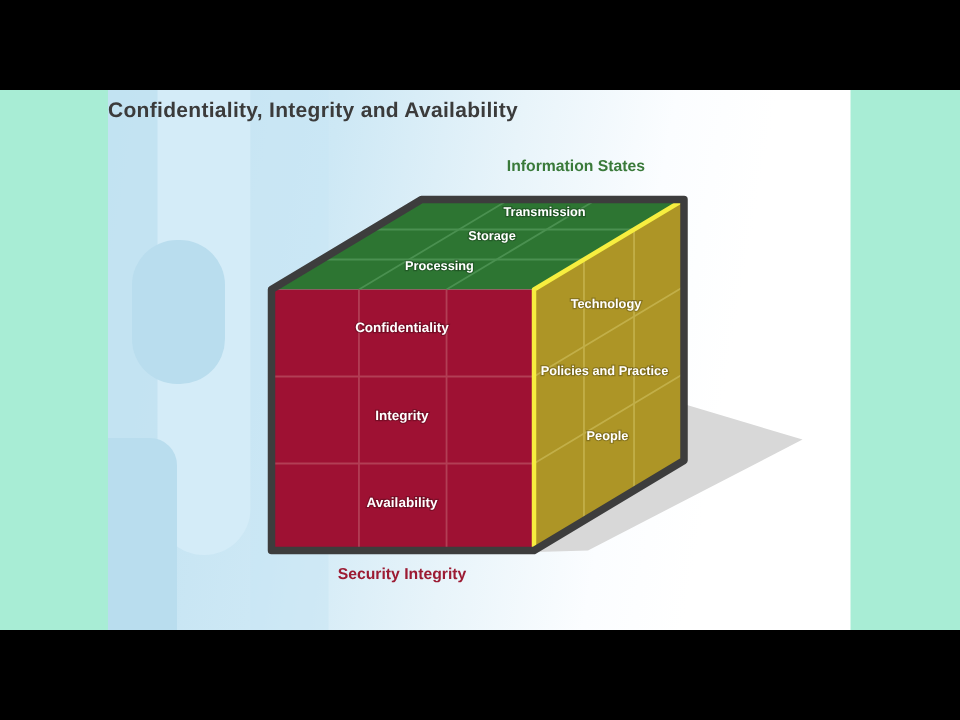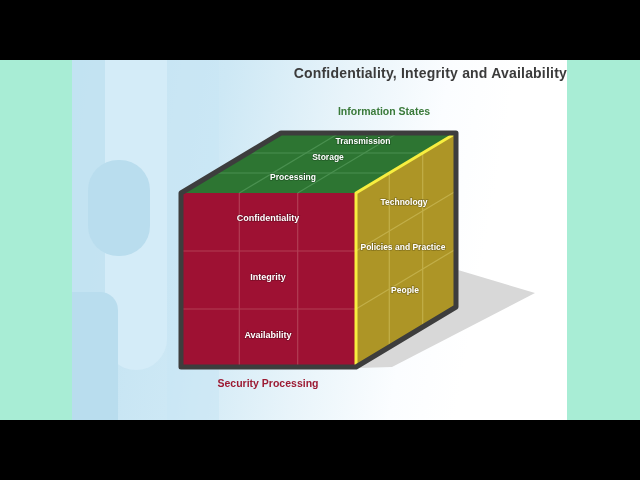--- a/index.html
+++ b/index.html
@@ -7,21 +7,21 @@
          font-family:"Liberation Sans","DejaVu Sans",sans-serif;}
   #content{position:absolute;left:0;top:60px;width:640px;height:360px;background:#a8edd5;}
   #slide{position:absolute;left:72px;top:0;width:495px;height:360px;overflow:hidden;
          background:linear-gradient(100deg,#bfe1f1 0%,#cde8f5 28%,#e8f4fa 50%,#fbfdff 68%,#ffffff 80%);}
   .deco{position:absolute;}
   .stripe1{left:0;top:0;width:34px;height:360px;background:#c3e3f2;opacity:.75;}
   .stripe2{left:95px;top:0;width:52px;height:360px;background:#c9e6f4;opacity:.55;}
   .colC{left:33px;top:0;width:62px;height:310px;background:#d4ecf8;border-radius:0 0 31px 31px;}
   .blobD{left:16px;top:100px;width:62px;height:96px;background:#b9ddee;border-radius:30px;}
   .capB{left:0;top:232px;width:46px;height:128px;background:#b9ddee;border-radius:0 18px 0 0;}
-  #title{position:absolute;left:0;top:5px;width:100%;text-align:right;
+  #title{position:absolute;left:0;top:5px;width:100%;text-align:left;
          font-size:14px;font-weight:bold;color:#3b3b3b;letter-spacing:.2px;}
   .axis-label{position:absolute;font-weight:bold;text-align:center;}
   #label-info-states{left:232px;top:45px;width:160px;font-size:10.5px;color:#3a7a3a;}
   #label-countermeasures{left:390px;top:154px;width:110px;font-size:11px;color:#9a8c3e;}
   #label-security-principles{left:116px;top:317px;width:160px;font-size:10.5px;color:#9c1b33;}
   #cube-svg{position:absolute;left:0;top:0;}
   .face-label{fill:#ffffff;font-weight:bold;font-family:"Liberation Sans","DejaVu Sans",sans-serif;
               paint-order:stroke;stroke:rgba(0,0,0,0.22);stroke-width:1.6px;}
   .fl9{font-size:9px;} .fl85{font-size:8.5px;}
 </style>
@@ -37,21 +37,21 @@
 
       <div class="deco stripe1"></div>
       <div class="deco colC"></div>
       <div class="deco stripe2"></div>
       <div class="deco blobD"></div>
       <div class="deco capB"></div>
 
       <div id="title">Confidentiality, Integrity and Availability</div>
 
       <div id="label-info-states" class="axis-label">Information States</div>
-      <div id="label-security-principles" class="axis-label">Security Processing</div>
+      <div id="label-security-principles" class="axis-label">Security Integrity</div>
 
       <svg id="cube-svg" width="495" height="360" viewBox="0 0 495 360">
 
         <polygon points="286,308 386,210 463,233 320,307" fill="#d8d8d8"></polygon>
 
         <polygon points="109,133 209,73 384,73 284,133" fill="#2d7532"></polygon>
         <polygon points="109,133 284,133 284,307 109,307" fill="#9e1133"></polygon>
         <polygon points="284,133 384,73 384,247 284,307" fill="#ad9526"></polygon>
 
         <g fill="none" stroke-width="1.2" stroke="#4a9050">

